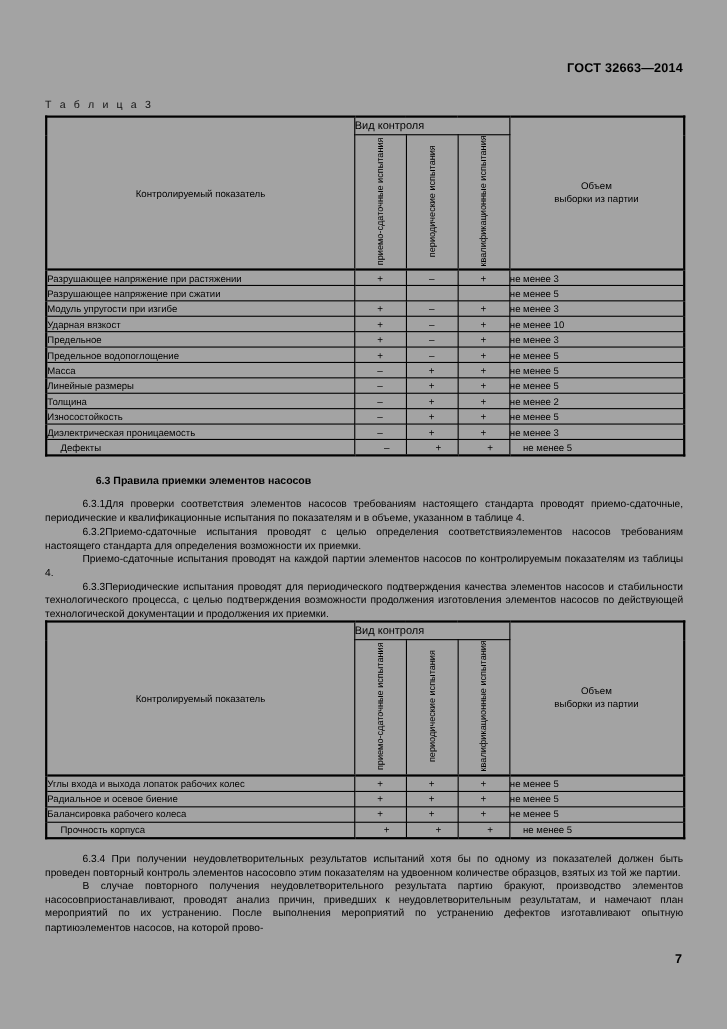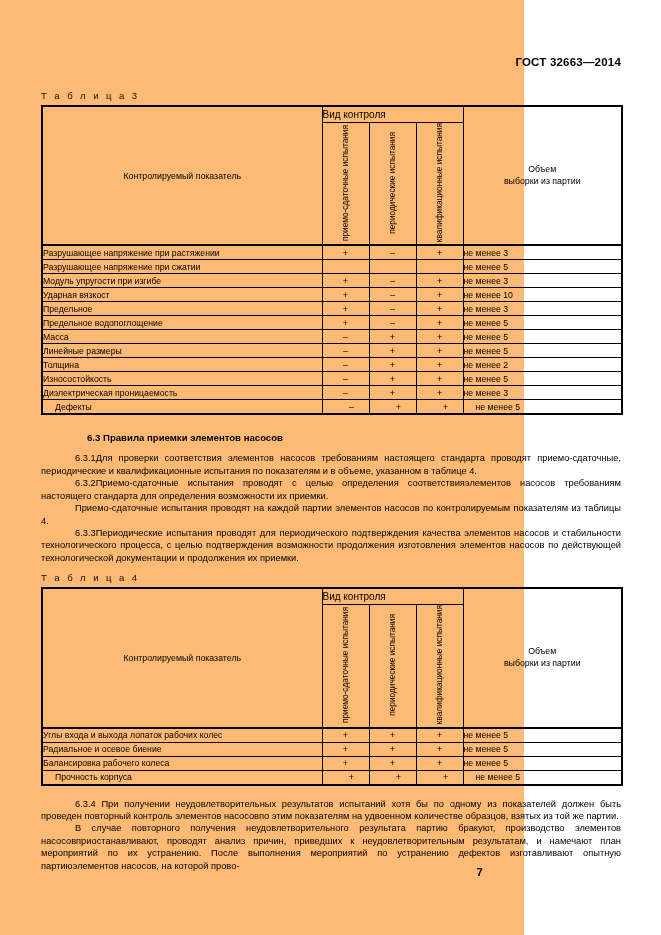--- a/index.html
+++ b/index.html
@@ -11,23 +11,23 @@
     width: 661px;
     height: 935px;
     position: relative;
     font-family: "Liberation Sans", sans-serif;
     color: #000000;
     overflow: hidden;
   }
   .page {
     position: absolute;
     left: 0; top: 0;
-    width: 524px;
+    width: 661px;
     height: 935px;
-    background: #fdba74;
+    background: #a3a3a3;
   }
   .content {
     position: absolute;
     left: 41px;
     top: 56px;
     width: 580px;
   }
 
   
   .doc-header {
@@ -263,21 +263,20 @@
 
     <div class="section-title">6.3 Правила приемки элементов насосов</div>
 
     <div class="para-block">
       <p class="body">6.3.1Для проверки соответствия элементов насосов требованиям настоящего стандарта проводят приемо-сдаточные, периодические и квалификационные испытания по показателям и в объеме, указанном в таблице 4.</p>
       <p class="body">6.3.2Приемо-сдаточные испытания проводят с целью определения соответствияэлементов насосов требованиям настоящего стандарта для определения возможности их приемки.</p>
       <p class="body">Приемо-сдаточные испытания проводят на каждой партии элементов насосов по контролируемым показателям из таблицы 4.</p>
       <p class="body">6.3.3Периодические испытания проводят для периодического подтверждения качества элементов насосов и стабильности технологического процесса, с целью подтверждения возможности продолжения изготовления элементов насосов по действующей технологической документации и продолжения их приемки.</p>
     </div>
 
-    <div class="table-caption" style="margin-top:8px;">Т а б л и ц а  4</div>
 
     <table class="gost">
       <colgroup>
         <col style="width:280px">
         <col style="width:47px">
         <col style="width:47px">
         <col style="width:47px">
         <col style="width:159px">
       </colgroup>
       <tbody>

